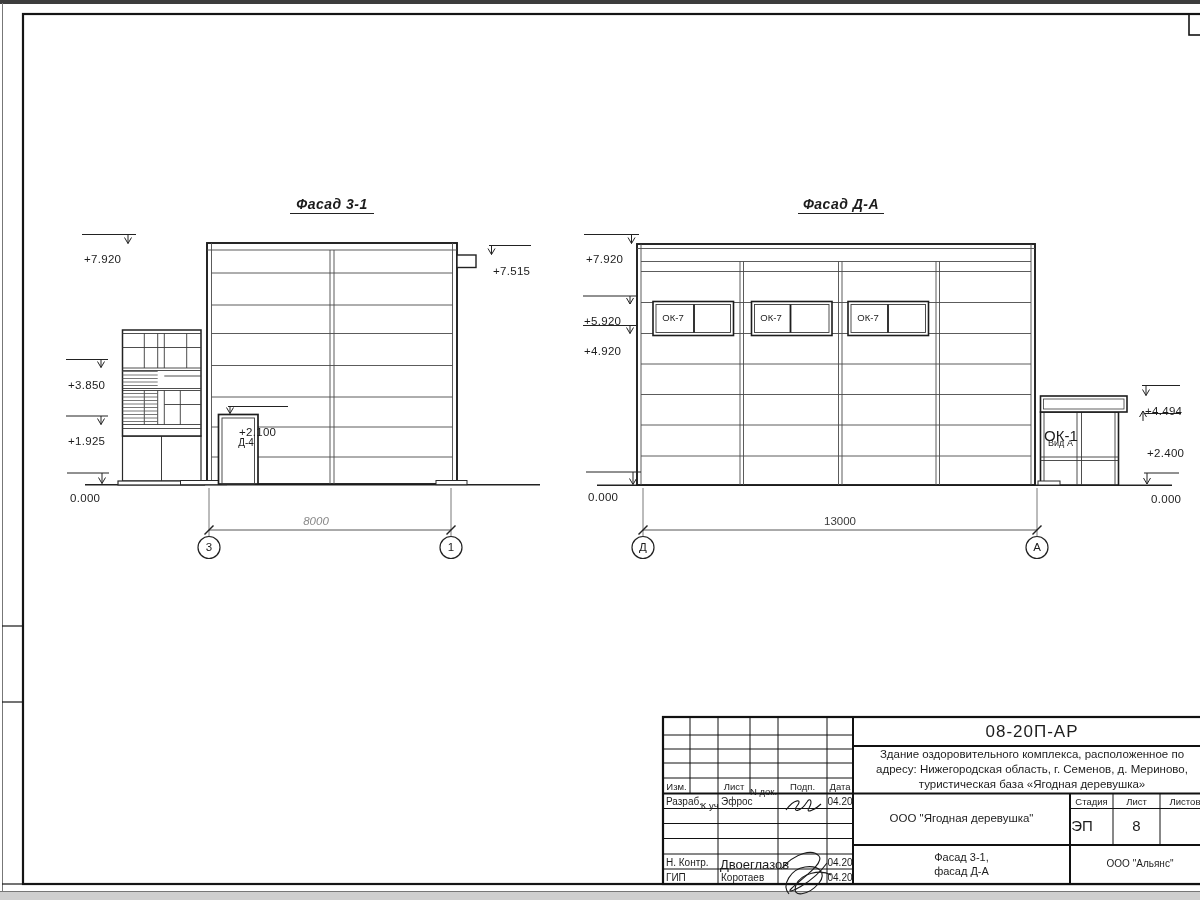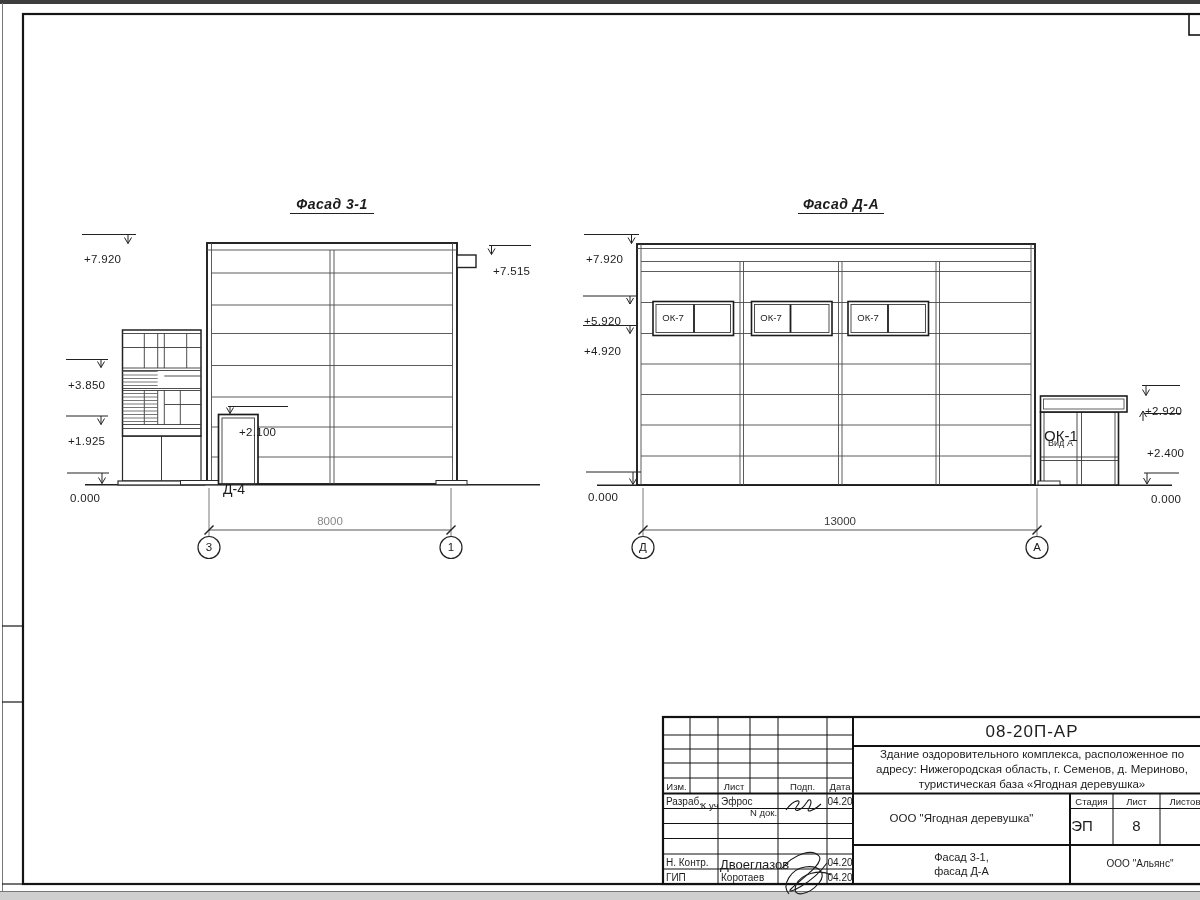--- a/index.html
+++ b/index.html
@@ -262,46 +262,46 @@
     </g>
   </svg>
 
   <div class="txt ftitle" style="left:290px;top:196px;width:84px;">Фасад 3-1</div>
   <div class="txt elev" style="left:84px;top:221px;">+7.920</div>
   <div class="txt elev" style="left:68px;top:346.5px;">+3.850</div>
   <div class="txt elev" style="left:68px;top:403px;">+1.925</div>
   <div class="txt elev" style="left:70px;top:460px;">0.000</div>
   <div class="txt elev" style="left:493px;top:232.5px;">+7.515</div>
   <div class="txt elev" style="left:239px;top:393.5px;">+2.100</div>
-  <div class="txt ctr" style="left:220px;top:437px;width:28px;font-size:14px;margin-top:44px;">Д-4</div>
-  <div class="txt dim ctr" style="left:305px;top:515px;width:50px;color:#888;">8000</div>
+  <div class="txt ctr" style="left:232px;top:437px;width:28px;font-size:10px;">Д-4</div>
+  <div class="txt dim ctr" style="left:291px;top:515px;width:50px;color:#888;font-style:italic;">8000</div>
   <div class="txt gridlbl" style="left:198px;top:541px;width:22px;">3</div>
   <div class="txt gridlbl" style="left:440px;top:541px;width:22px;">1</div>
 
   <div class="txt ftitle" style="left:798px;top:196px;width:86px;">Фасад Д-А</div>
   <div class="txt elev" style="left:586px;top:221px;">+7.920</div>
   <div class="txt elev" style="left:584px;top:283px;">+5.920</div>
   <div class="txt elev" style="left:584px;top:312.5px;">+4.920</div>
   <div class="txt elev" style="left:588px;top:459px;">0.000</div>
-  <div class="txt elev" style="left:1145px;top:372.5px;">+2.920</div>
+  <div class="txt elev" style="left:1145px;top:372.5px;">+4.494</div>
   <div class="txt elev" style="left:1147px;top:414.5px;">+2.400</div>
   <div class="txt elev" style="left:1151px;top:460.5px;">0.000</div>
   <div class="txt ctr" style="left:655px;top:312px;width:36px;font-size:9.5px;">ОК-7</div>
   <div class="txt ctr" style="left:753px;top:312px;width:36px;font-size:9.5px;">ОК-7</div>
   <div class="txt ctr" style="left:850px;top:312px;width:36px;font-size:9.5px;">ОК-7</div>
   <div class="txt ctr" style="left:1044px;top:427px;width:33px;font-size:15px;">ОК-1</div>
   <div class="txt ctr" style="left:1044px;top:438px;width:33px;font-size:9px;">Вид А</div>
   <div class="txt dim ctr" style="left:815px;top:515px;width:50px;color:#3a3a3a;">13000</div>
   <div class="txt gridlbl" style="left:632px;top:541px;width:22px;">Д</div>
   <div class="txt gridlbl" style="left:1026px;top:541px;width:22px;">А</div>
 
   <div class="txt tbl" style="left:663px;top:781px;width:27px;">Изм.</div>
   <div class="txt tbl" style="left:690px;top:800px;width:42px;">К.уч.</div>
   <div class="txt tbl" style="left:718px;top:781px;width:32px;">Лист</div>
-  <div class="txt tbl" style="left:750px;top:807px;width:22px;">N док.</div>
+  <div class="txt tbl" style="left:750px;top:786px;width:22px;">N док.</div>
   <div class="txt tbl" style="left:778px;top:781px;width:49px;">Подп.</div>
   <div class="txt tbl" style="left:827px;top:781px;width:26px;">Дата</div>
 
   <div class="txt tbody" style="left:666px;top:796px;width:50px;">Разраб.</div>
   <div class="txt tbody" style="left:721px;top:796px;width:56px;">Эфрос</div>
   <div class="txt tbody ctr" style="left:827px;top:796px;width:26px;">04.20</div>
   <div class="txt tbody" style="left:666px;top:856.5px;width:52px;">Н. Контр.</div>
   <div class="txt tbody" style="left:720px;top:856.5px;width:58px;font-size:13px;">Двоеглазов</div>
   <div class="txt tbody ctr" style="left:827px;top:856.5px;width:26px;">04.20</div>
   <div class="txt tbody" style="left:666px;top:871.5px;width:52px;">ГИП</div>

